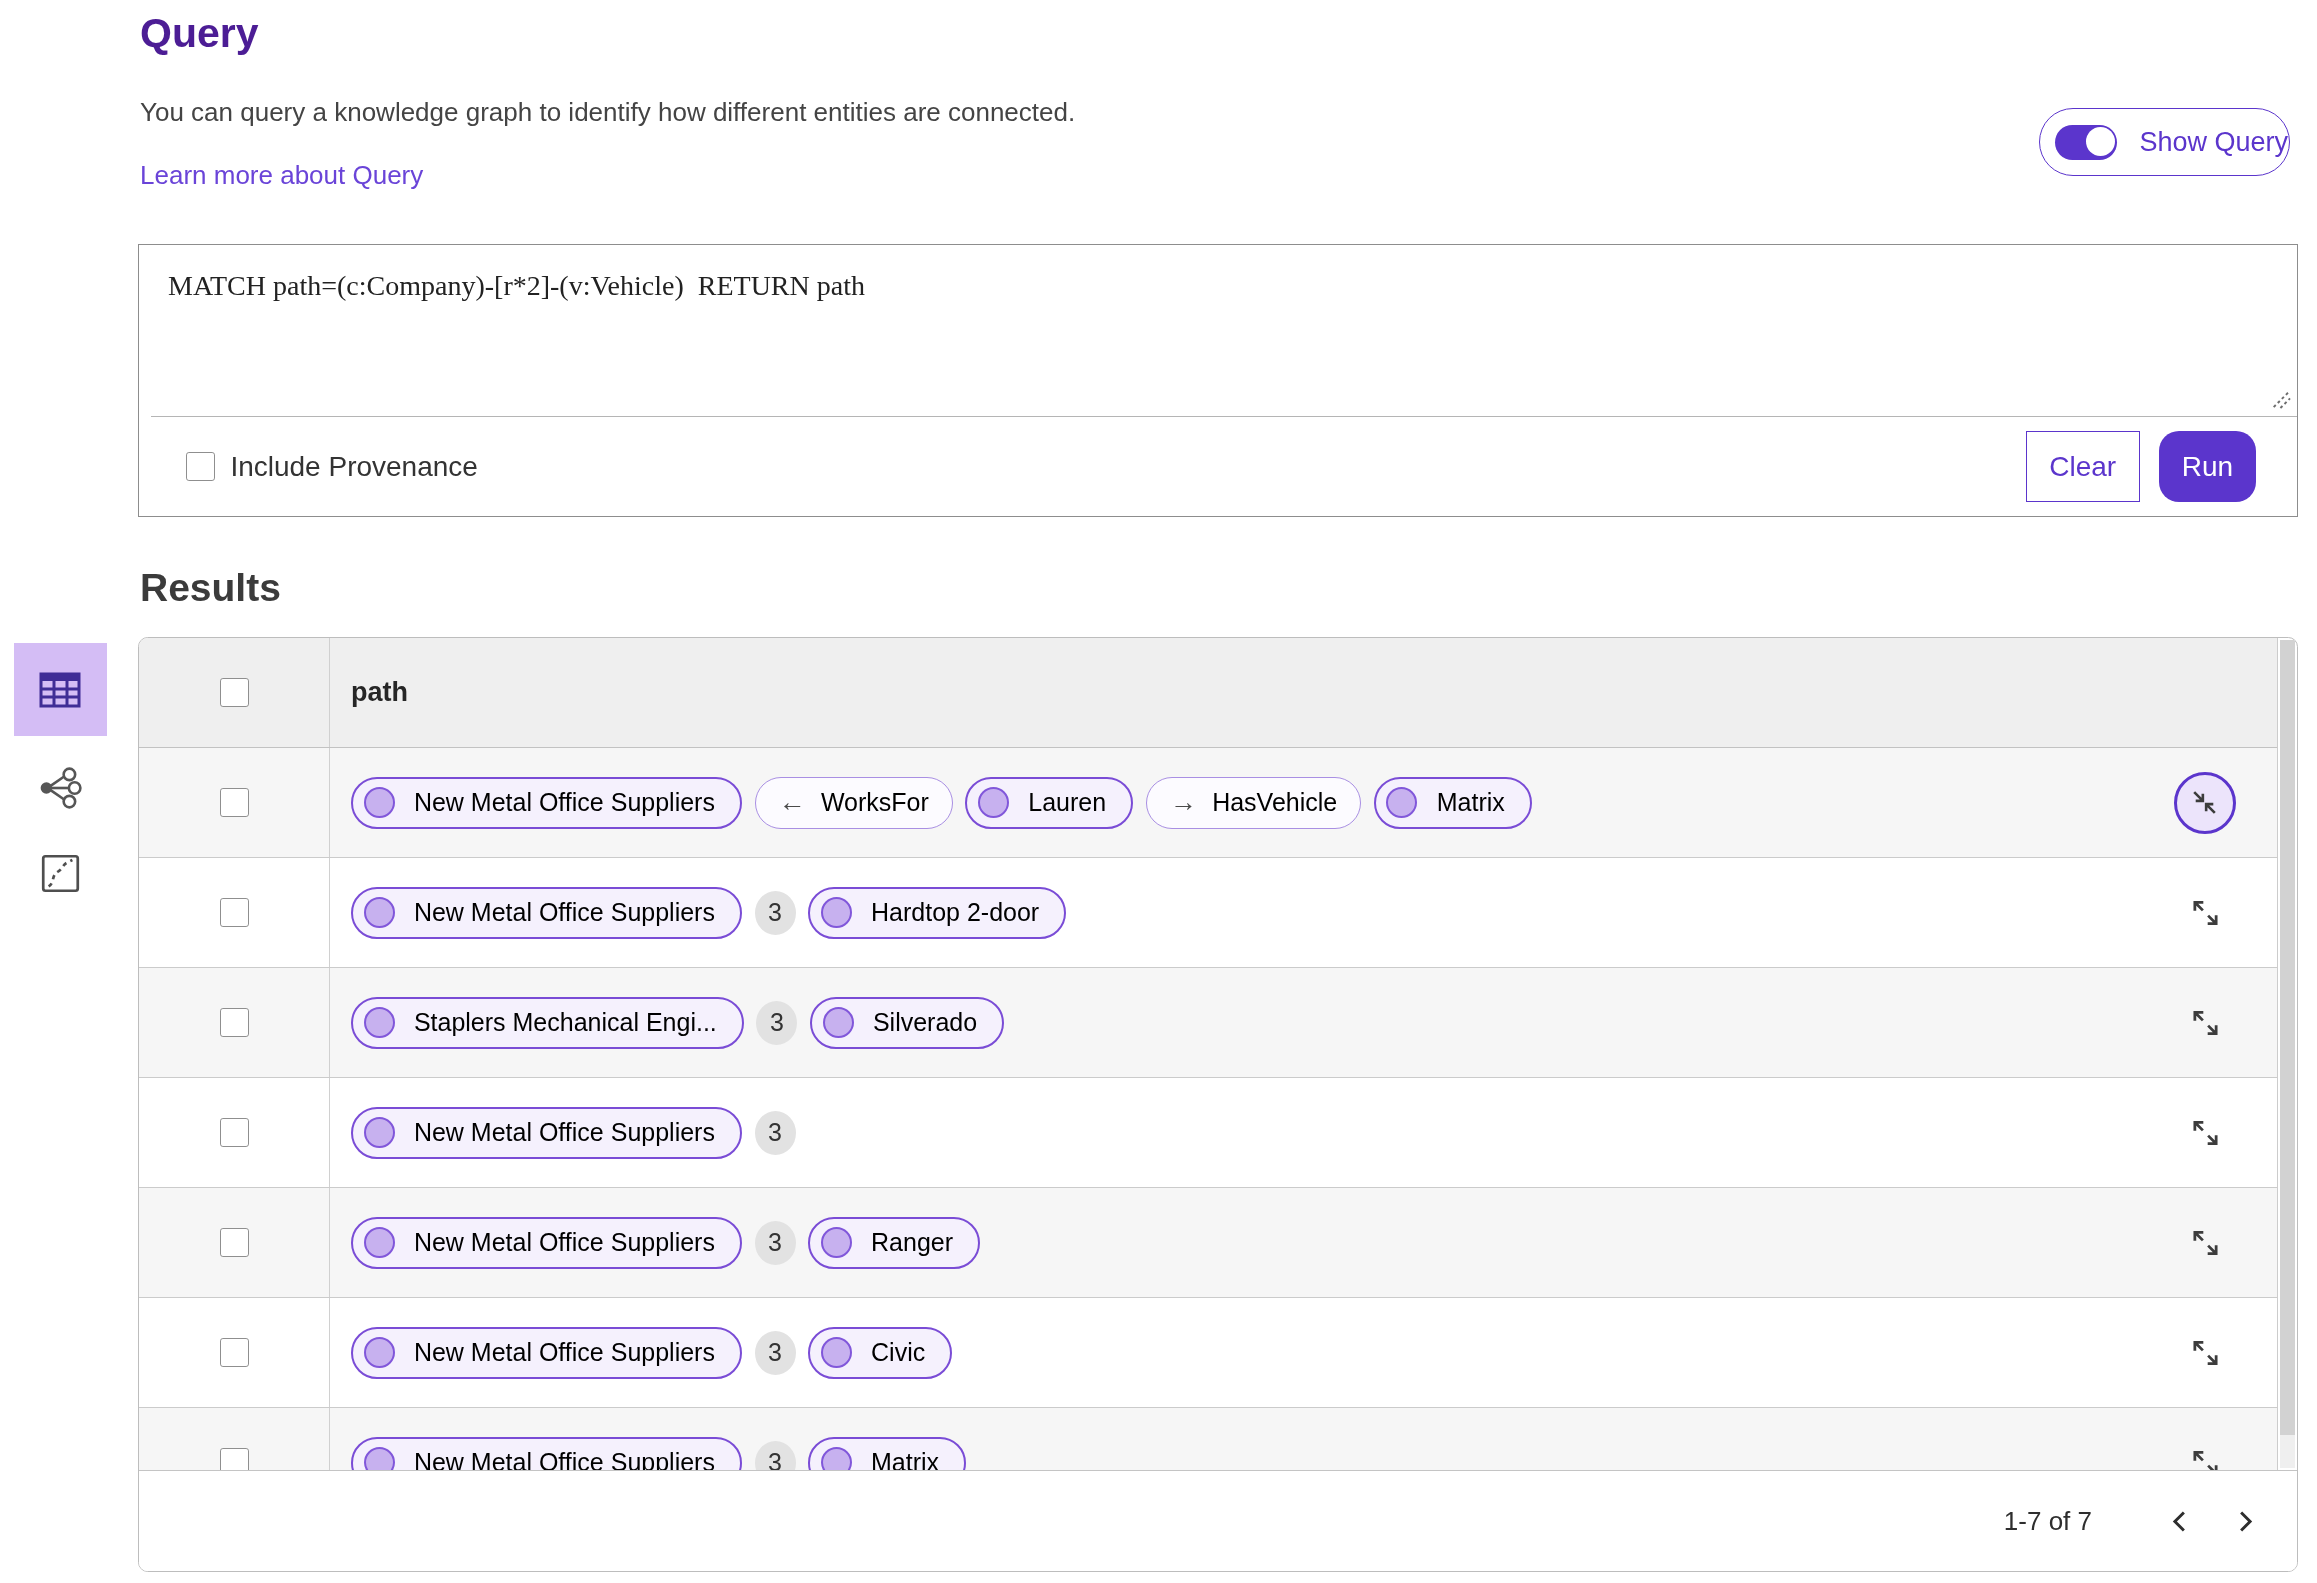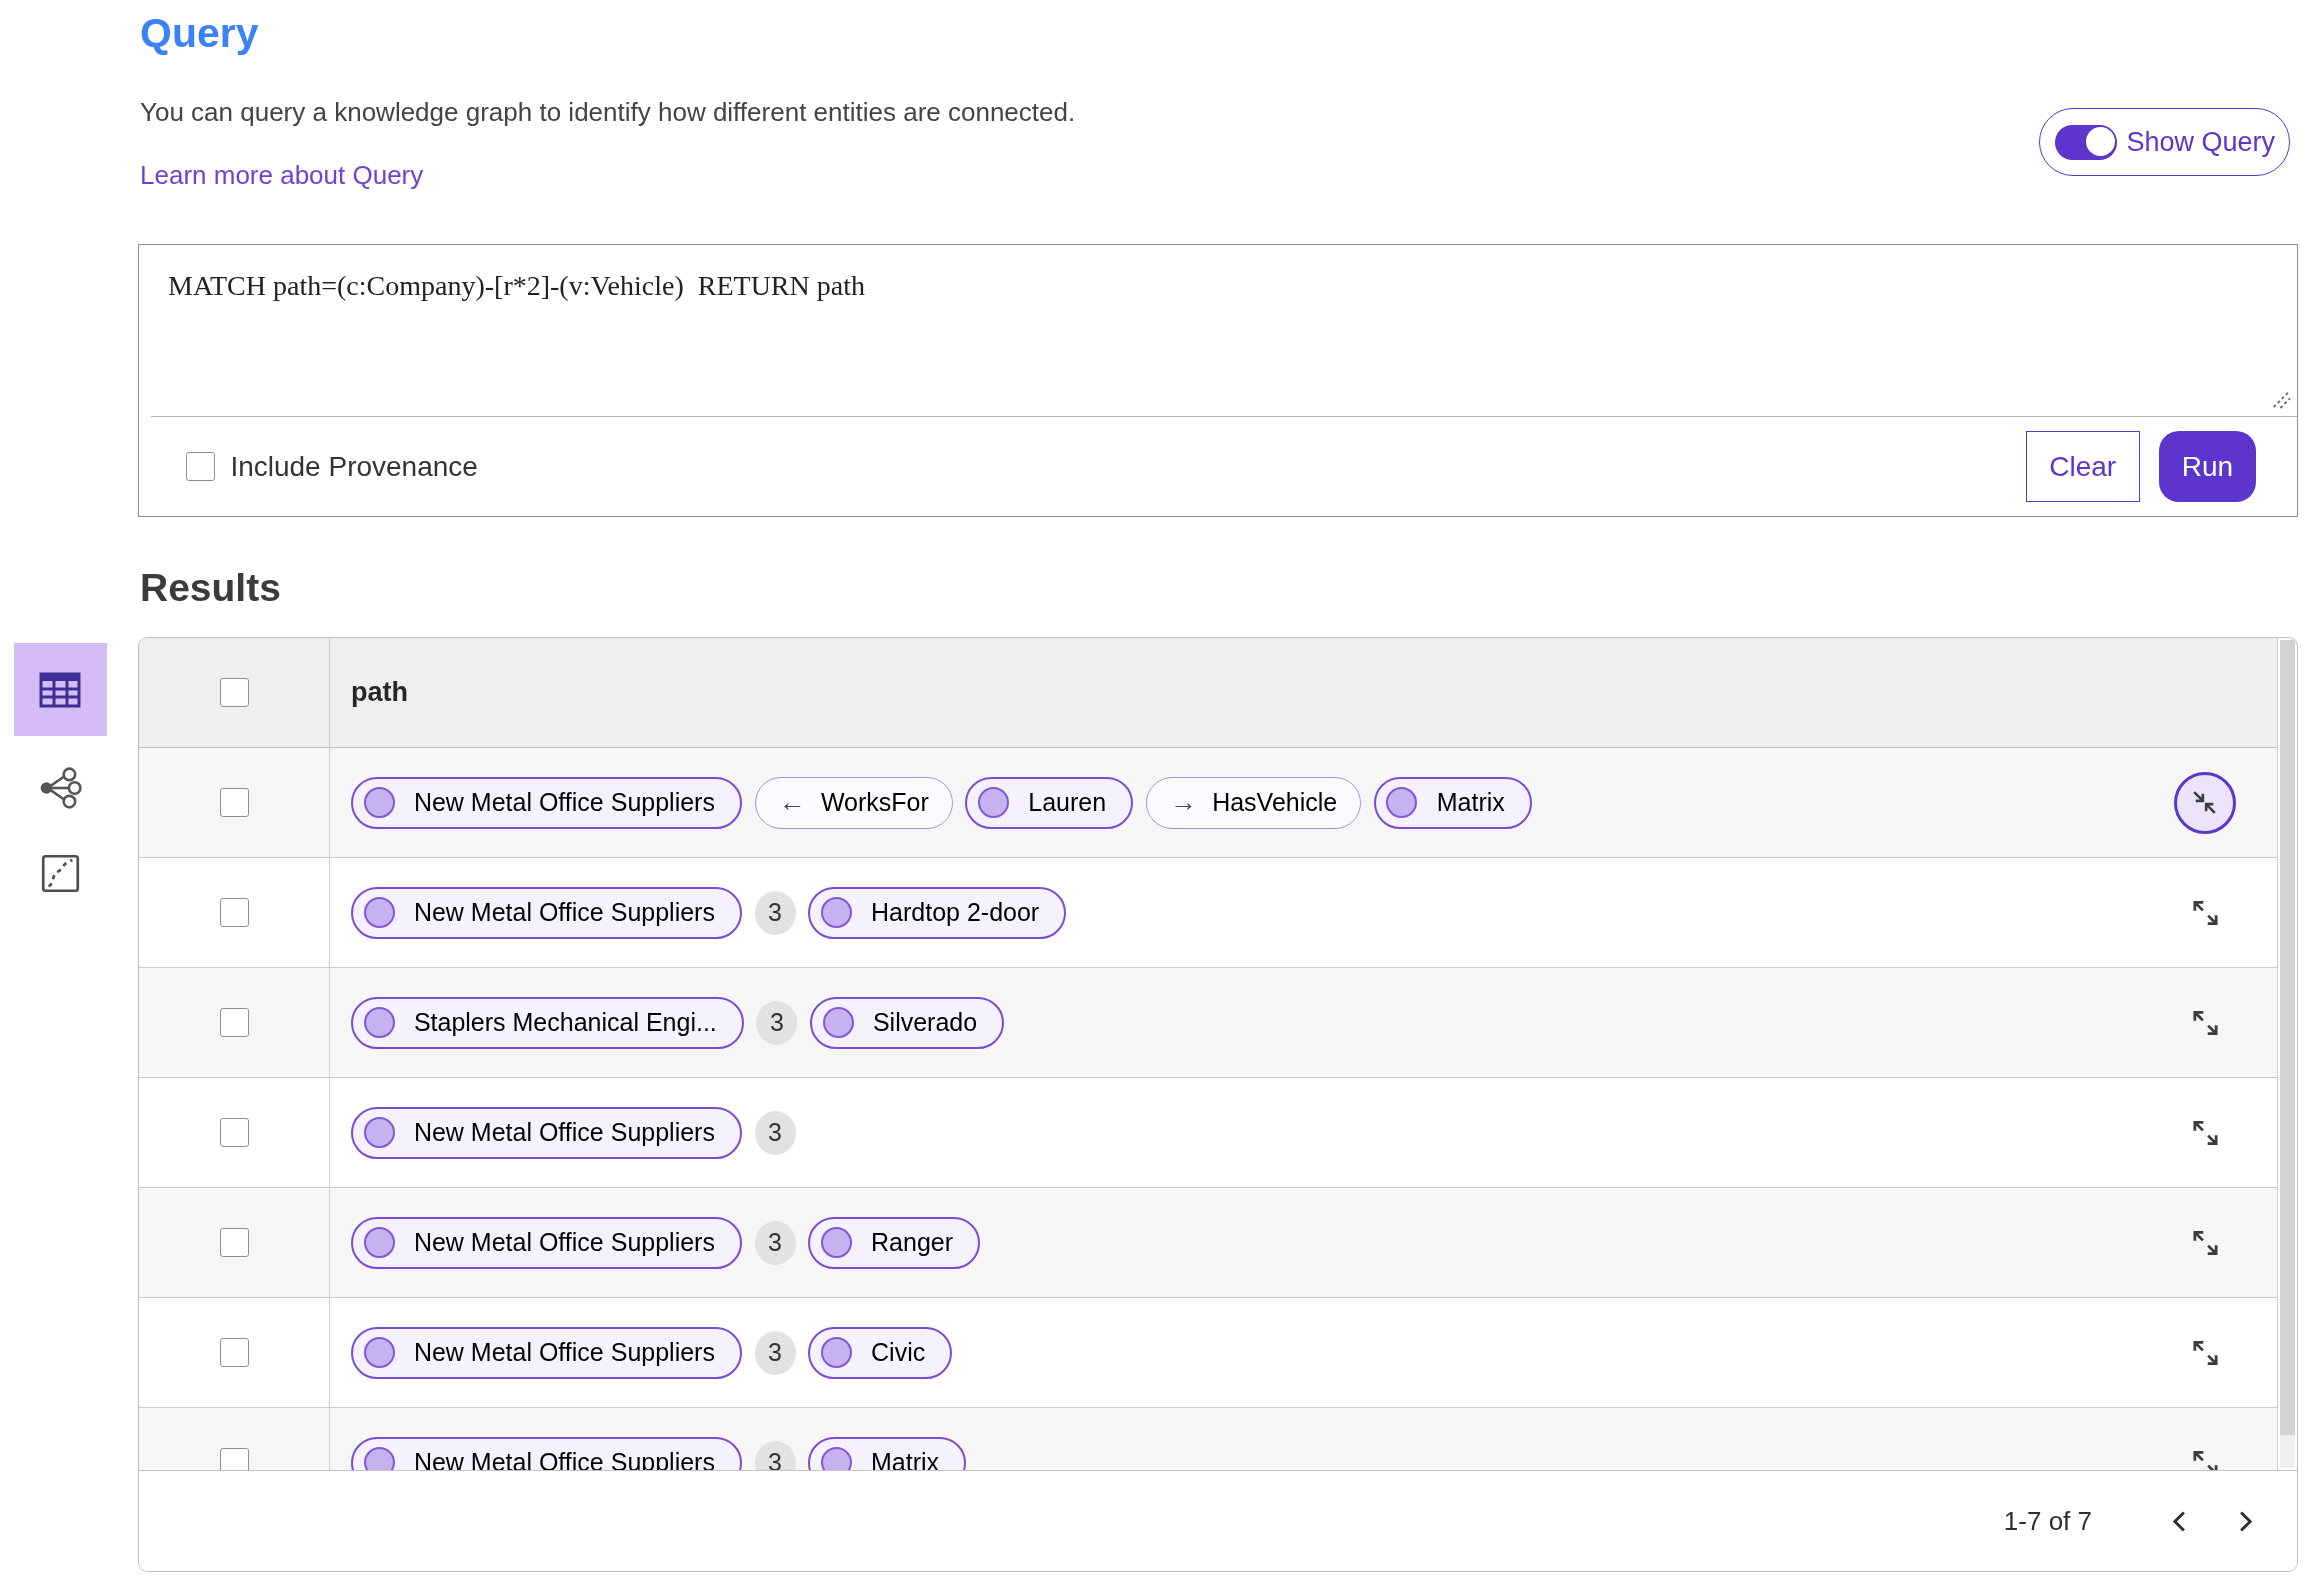--- a/index.html
+++ b/index.html
@@ -1,24 +1,24 @@
 <!DOCTYPE html>
 <html><head>
 <meta charset="utf-8">
 <style>
   html,body{margin:0;padding:0;background:#fff;}
   body{font-family:"Liberation Sans",sans-serif;}
   #app{position:relative;width:2317px;height:1583px;background:#fff;overflow:hidden;}
 
   
-  .h1{position:absolute;left:140px;top:9.7px;font-size:41px;font-weight:700;color:#3b82f6;}
+  .h1{position:absolute;left:140px;top:9.7px;font-size:41px;font-weight:700;color:#4c1d95;}
   .desc{position:absolute;left:140px;top:97px;font-size:26px;color:#444;}
   .learn{position:absolute;left:140px;top:160px;font-size:26px;color:#6a44d8;cursor:pointer;}
   .toggle-btn{position:absolute;left:2039px;top:108px;width:251px;height:68px;border:1.9px solid #5b35cc;
-    border-radius:35px;background:#fff;display:flex;align-items:center;padding:0 0 0 15.4px;gap:9px;
+    border-radius:35px;background:#fff;display:flex;align-items:center;padding:0 0 0 15.4px;gap:22px;
     box-sizing:border-box;cursor:pointer;}
   .switch{width:62px;height:35px;background:#5b35cc;border-radius:17.4px;position:relative;flex:none;}
   .knob{position:absolute;right:2.9px;top:2.9px;width:29px;height:29px;background:#fff;border-radius:50%;}
   .toggle-label{font-size:27px;color:#5b35cc;}
 
   
   .qpanel{position:absolute;left:138px;top:244px;width:2160px;height:273px;border:1.9px solid #8d8d8d;
     box-sizing:border-box;background:#fff;}
   .qtext{display:block;width:100%;height:168px;border:none;outline:none;resize:none;box-sizing:border-box;
     padding:25px 29px;font-family:Liberation Serif, serif;font-size:28px;color:#222;

